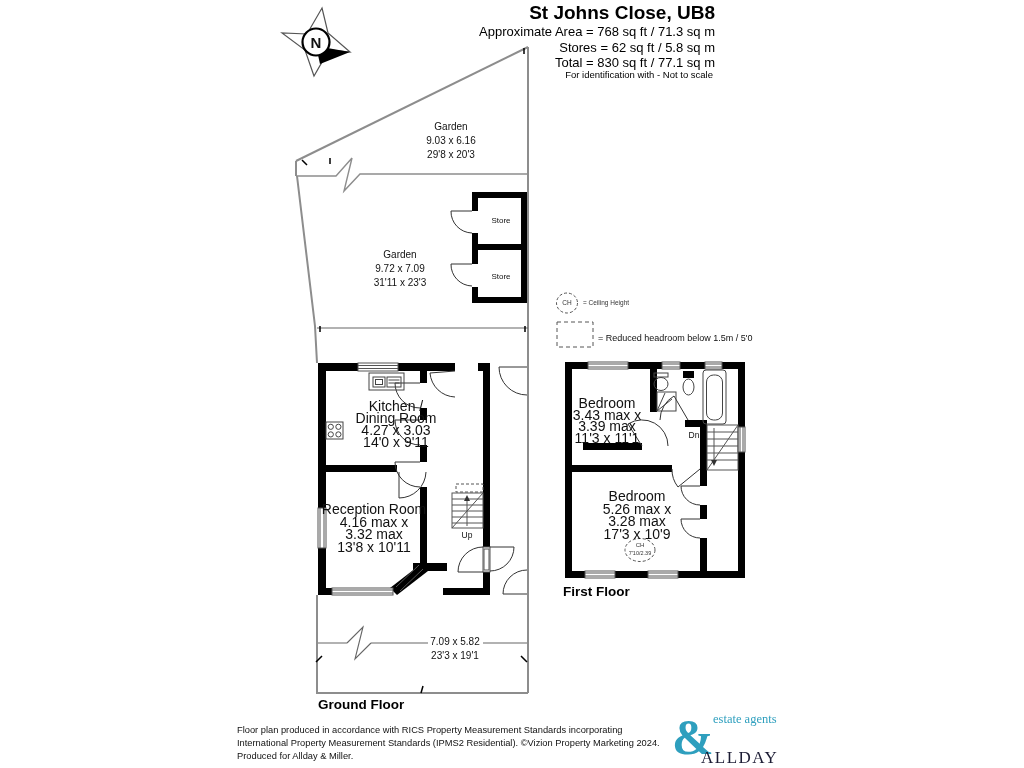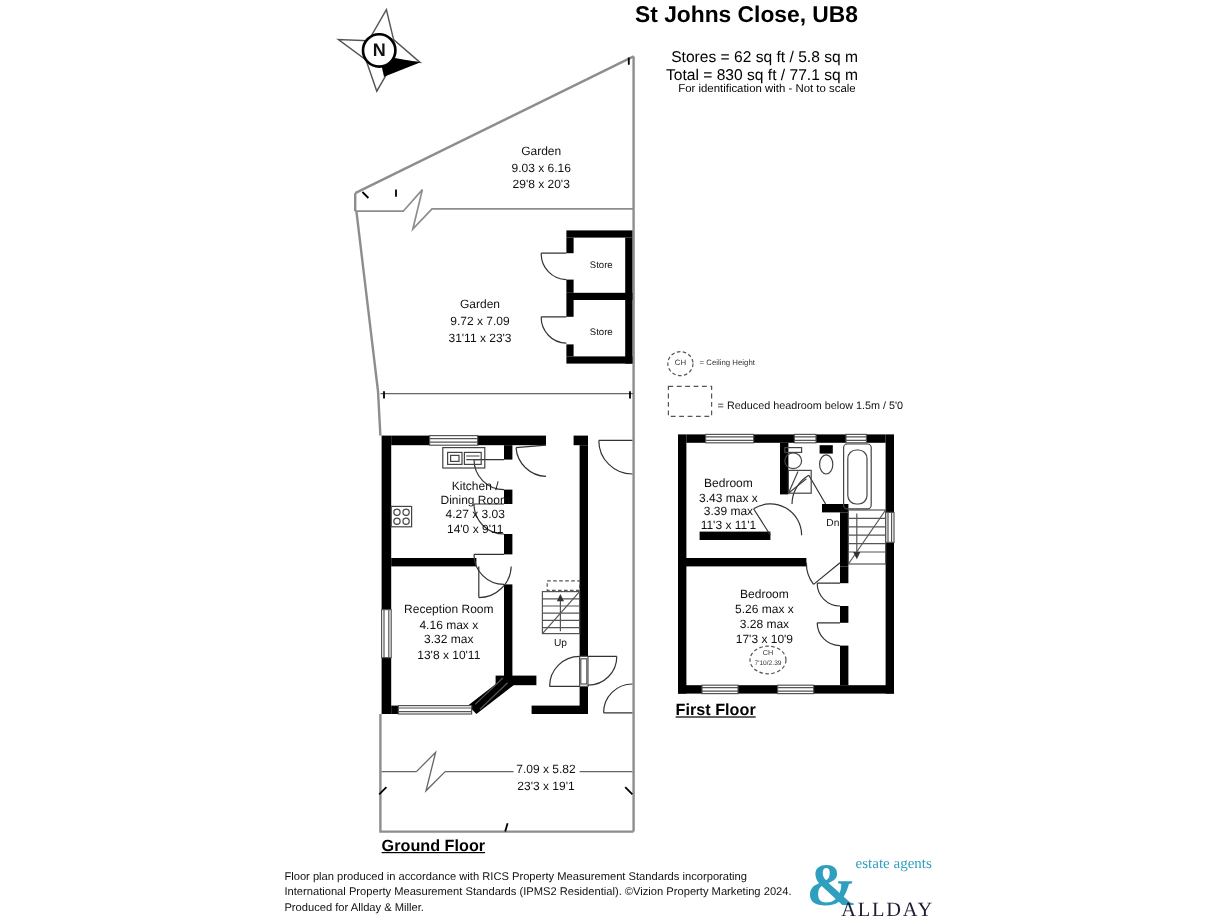--- a/index.html
+++ b/index.html
@@ -5,25 +5,25 @@
   html,body{margin:0;padding:0;background:#fff;}
   .page{position:relative;width:950px;height:768px;background:#ffffff;
         font-family:"Liberation Sans",sans-serif;color:#111;overflow:hidden;}
   svg.plan{position:absolute;left:0;top:0;}
   .abs{position:absolute;white-space:nowrap;}
   .ctr{transform:translateX(-50%);text-align:center;}
   .rt{text-align:right;}
   .hdr-title{font-size:19px;font-weight:bold;color:#000;}
   .hdr-line{font-size:13px;color:#000;}
   .hdr-note{font-size:9.5px;color:#000;}
-  .room{font-size:10px;line-height:12px;color:#111;}
+  .room{font-size:14px;line-height:12px;color:#111;}
   .room.lh125{line-height:12.5px;}
   .room.lh115{line-height:11.5px;}
   .garden-lbl{font-size:10px;line-height:14px;color:#111;}
-  .floor-label{font-weight:bold;font-size:13.5px;color:#000;text-decoration:underline;}
+  .floor-label{font-weight:bold;font-size:13.5px;color:#000;}
   .store-label{font-size:8px;}
   .stair-label{font-size:8.5px;}
   .north{font-size:15px;font-weight:bold;}
   .legend-ch{font-size:6.5px;color:#333;}
   .legend-small{font-size:6.5px;color:#333;}
   .legend-text{font-size:9px;color:#111;}
   .ch-sym{font-size:6px;color:#333;}
   .ch-val{font-size:5.5px;color:#333;}
   .footer-line{font-size:9.3px;line-height:13px;color:#111;}
   .amp{font-family:"Liberation Serif",serif;font-size:50px;font-weight:bold;color:#2E9FBE;line-height:46px;}
@@ -217,20 +217,21 @@
       <ellipse cx="640" cy="550" rx="15" ry="11.5" fill="#fff" stroke="#555" stroke-width="1" stroke-dasharray="3,2"></ellipse>
     </g>
 
     <g stroke="#555" stroke-width="1" fill="#fff">
       <ellipse cx="567" cy="303" rx="10.5" ry="10" stroke-dasharray="3,2"></ellipse>
       <rect x="557" y="322" width="36" height="25" stroke-dasharray="4,3"></rect>
     </g>
   </svg>
 
   <div class="abs rt hdr-title" style="right:235px;top:2px">St Johns Close, UB8</div>
+  <div class="abs rt hdr-line" style="right:235px;top:24px">Approximate Area = 768 sq ft / 71.3 sq m</div>
   <div class="abs rt hdr-line" style="right:235px;top:40px">Stores = 62 sq ft / 5.8 sq m</div>
   <div class="abs rt hdr-line" style="right:235px;top:55px">Total = 830 sq ft / 77.1 sq m</div>
   <div class="abs rt hdr-note" style="right:237px;top:69px">For identification with - Not to scale</div>
 
   <div class="abs ctr north" style="left:316px;top:34px">N</div>
 
   <div class="abs ctr garden-lbl" style="left:451px;top:120px">
     <div>Garden</div>
     <div>9.03 x 6.16</div>
     <div>29'8 x 20'3</div>

